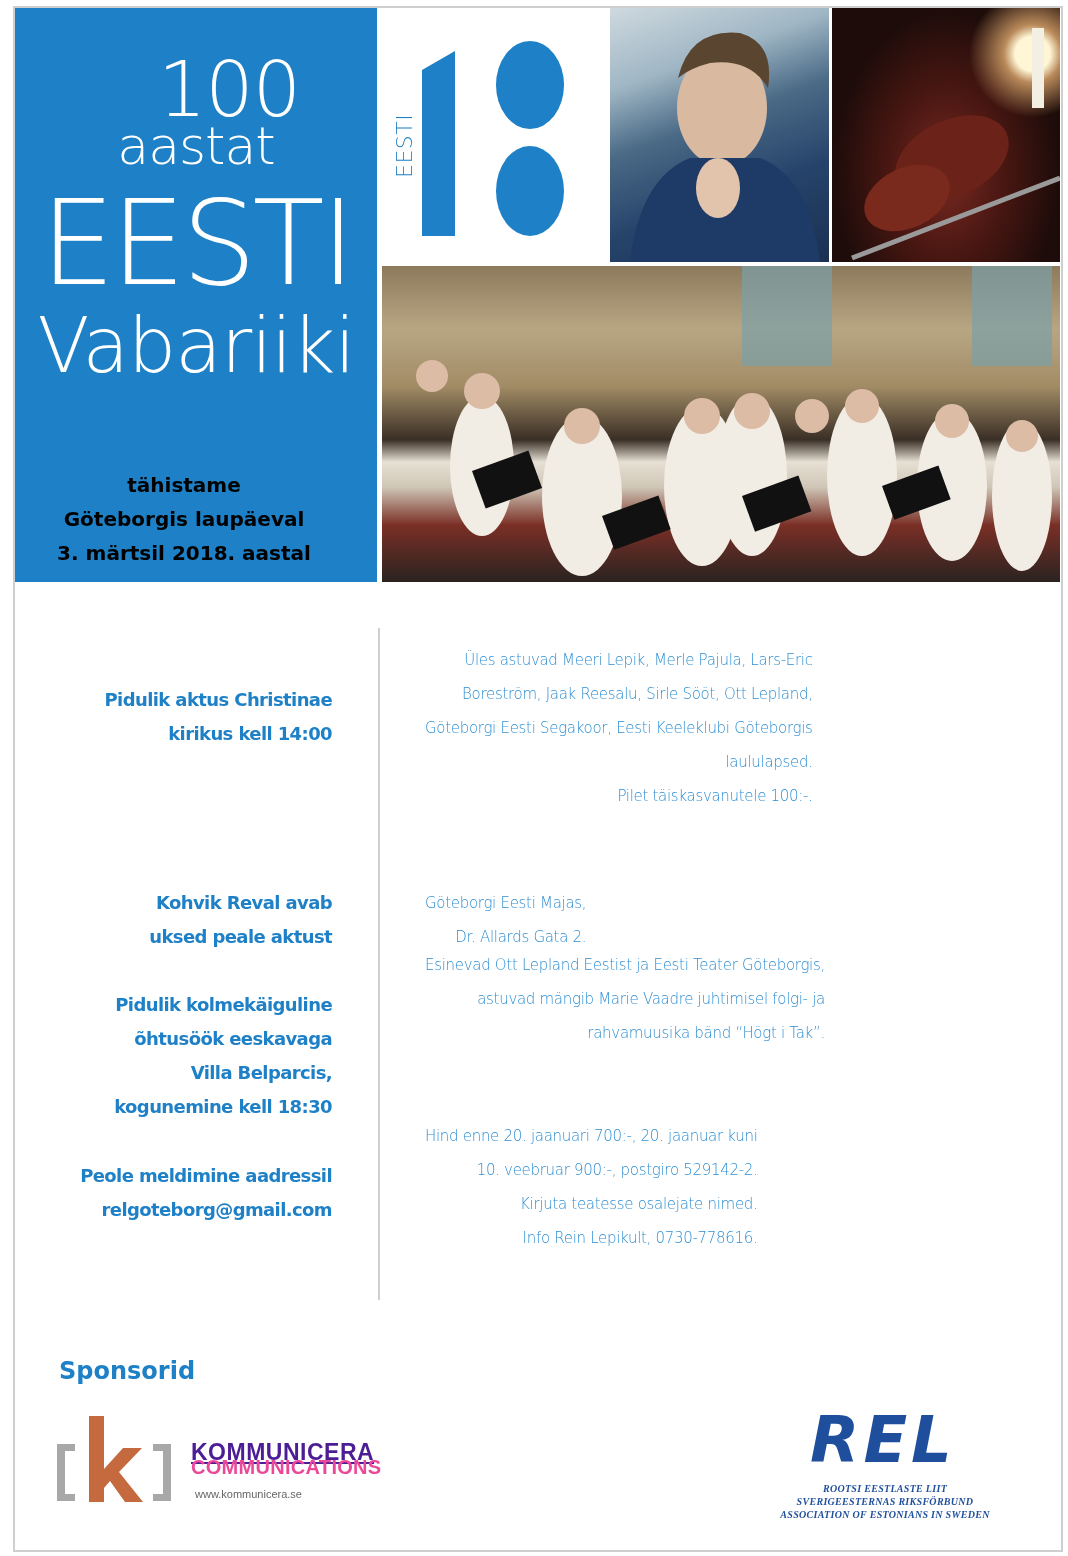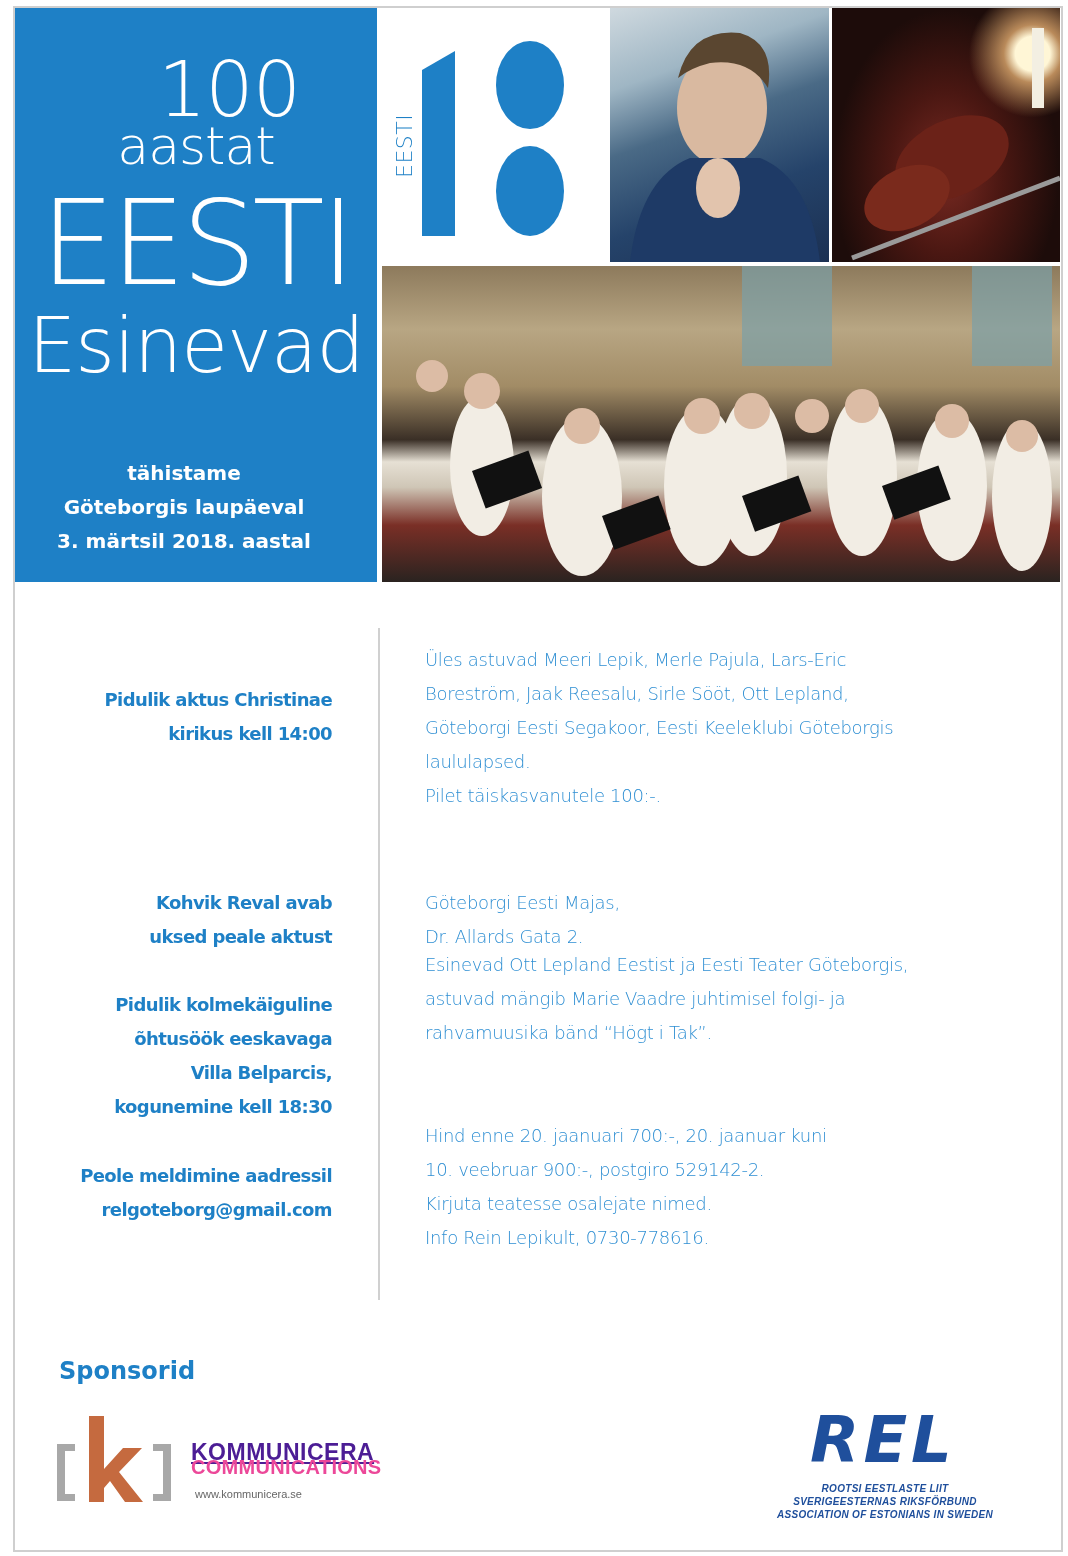--- a/index.html
+++ b/index.html
@@ -4,59 +4,59 @@
 <style>
   html, body { margin: 0; padding: 0; background: #ffffff; }
   body { width: 1068px; height: 1556px; position: relative; overflow: hidden; font-family: "DejaVu Sans", sans-serif; }
   .frame { position: absolute; left: 13px; top: 6px; width: 1046px; height: 1542px; border: 2px solid #cfcfcf; box-sizing: content-box; }
   .blue-panel { position: absolute; left: 15px; top: 8px; width: 362px; height: 574px; background: #1e80c6; color: #fff; text-align: center; }
   .title-line { display: block; font-family: "DejaVu Sans", sans-serif; font-weight: 200; color: #fff; letter-spacing: -1px; line-height: 1; }
   .t100 { position: absolute; left: 0; width: 428px; top: 44px; font-size: 76px; }
   .taastat { position: absolute; left: 0; width: 362px; top: 112px; font-size: 52px; }
   .teesti { position: absolute; left: 0; width: 362px; top: 176px; font-size: 118px; letter-spacing: -4px; }
   .tvab { position: absolute; left: 0; width: 362px; top: 300px; font-size: 76px; }
-  .subtitle { position: absolute; left: 0; width: 338px; top: 448px; font-family: "DejaVu Sans", sans-serif; font-weight: bold; font-size: 20px; line-height: 34px; color: #ffffff; }
+  .subtitle { position: absolute; left: 0; width: 338px; top: 460px; font-family: "DejaVu Sans", sans-serif; font-weight: bold; font-size: 20px; line-height: 34px; color: #000000; }
   .subtitle span { display: block; }
 
   .logo-panel { position: absolute; left: 380px; top: 8px; width: 229px; height: 254px; background: #fff; }
   .logo-eesti { position: absolute; left: 12px; top: 170px; transform: rotate(-90deg); transform-origin: left top; font-size: 22px; color: #1e80c6; font-family: "DejaVu Sans", sans-serif; font-weight: 300; letter-spacing: 0.5px; }
 
   .photo { position: absolute; overflow: hidden; }
   .photo-man { left: 610px; top: 8px; width: 219px; height: 254px; background: linear-gradient(160deg, #cfd9df 0%, #9fb6c4 25%, #4a6a86 45%, #25436a 70%, #1b3052 100%); }
   .photo-violin { left: 832px; top: 8px; width: 228px; height: 254px; background: radial-gradient(circle at 88% 18%, #fff6d6 0 6%, #b98a5a 10%, transparent 22%), radial-gradient(ellipse at 50% 65%, #7a2a22 0%, #4a1712 35%, #1d0c0a 70%), #140806; }
   .photo-choir { left: 382px; top: 266px; width: 678px; height: 316px; background: linear-gradient(180deg, #8d7a5c 0%, #b8a683 20%, #a28c66 38%, #3a2f26 55%, #e6e0d4 62%, #cfc6b6 70%, #7a2f26 82%, #2a2320 100%); }
 
   .divider-v { position: absolute; left: 378px; top: 628px; width: 2px; height: 672px; background: #d0d0d0; }
 
   .event-left { position: absolute; right: 736px; text-align: right; color: #1e80c6; font-family: "DejaVu Sans", sans-serif; font-weight: bold; font-size: 18px; line-height: 34px; letter-spacing: -0.6px; margin-top: 40px; }
   .event-left span { display: block; }
-  .event-right { position: absolute; left: 425px; color: #2f8fd3; font-family: "DejaVu Sans", sans-serif; font-weight: 300; font-size: 18px; line-height: 34px; letter-spacing: -0.3px; }
+  .event-right { position: absolute; left: 425px; color: #2f8fd3; font-family: "DejaVu Sans", sans-serif; font-weight: 300; font-size: 15px; line-height: 34px; letter-spacing: -0.3px; text-align: right; }
   .event-right span { display: block; white-space: nowrap; }
 
   .sponsors-label { position: absolute; left: 59px; top: 1357px; font-family: "DejaVu Sans", sans-serif; font-weight: bold; font-size: 24px; color: #1e80c6; }
 
   .kom-logo { position: absolute; left: 55px; top: 1414px; width: 370px; height: 100px; }
   .kom-text1 { position: absolute; left: 136px; top: 25px; font-family: "Liberation Sans", sans-serif; font-weight: bold; font-size: 23px; color: #4c1d95; letter-spacing: 0.5px; text-decoration: underline; }
   .kom-text2 { position: absolute; left: 136px; top: 42px; font-family: "Liberation Sans", sans-serif; font-weight: bold; font-size: 20px; color: #ec4899; letter-spacing: 0.3px; }
   .kom-url { position: absolute; left: 140px; top: 74px; font-family: "Liberation Sans", sans-serif; font-size: 11px; color: #666; }
 
   .rel-logo { position: absolute; left: 770px; top: 1408px; width: 230px; height: 130px; text-align: center; }
   .rel-mark { position: absolute; left: 18px; top: 0; width: 190px; font-family: "DejaVu Sans", sans-serif; font-weight: bold; font-style: italic; font-size: 64px; color: #1f4f9c; letter-spacing: 4px; line-height: 1; }
-  .rel-line { position: absolute; left: 0; width: 230px; font-family: Liberation Sans, sans-serif; font-weight: bold; font-style: italic; font-size: 10px; color: #1f4f9c; letter-spacing: 0.3px; }
+  .rel-line { position: absolute; left: 0; width: 230px; font-family: Liberation Serif, serif; font-weight: bold; font-style: italic; font-size: 10px; color: #1f4f9c; letter-spacing: 0.3px; }
 </style>
 </head>
 <body>
 
 <div class="frame"></div>
 
 <div class="blue-panel">
   <span class="title-line t100">100</span>
   <span class="title-line taastat">aastat</span>
   <span class="title-line teesti">EESTI</span>
-  <span class="title-line tvab">Esinevad</span>
+  <span class="title-line tvab">Vabariiki</span>
   <div class="subtitle">
     <span>tähistame</span>
     <span>Göteborgis laupäeval</span>
     <span>3. märtsil 2018. aastal</span>
   </div>
 </div>
 
 <div class="logo-panel">
   <span class="logo-eesti">EESTI</span>
   <svg width="229" height="254" viewBox="0 0 229 254" style="position:absolute;left:0;top:0;">

